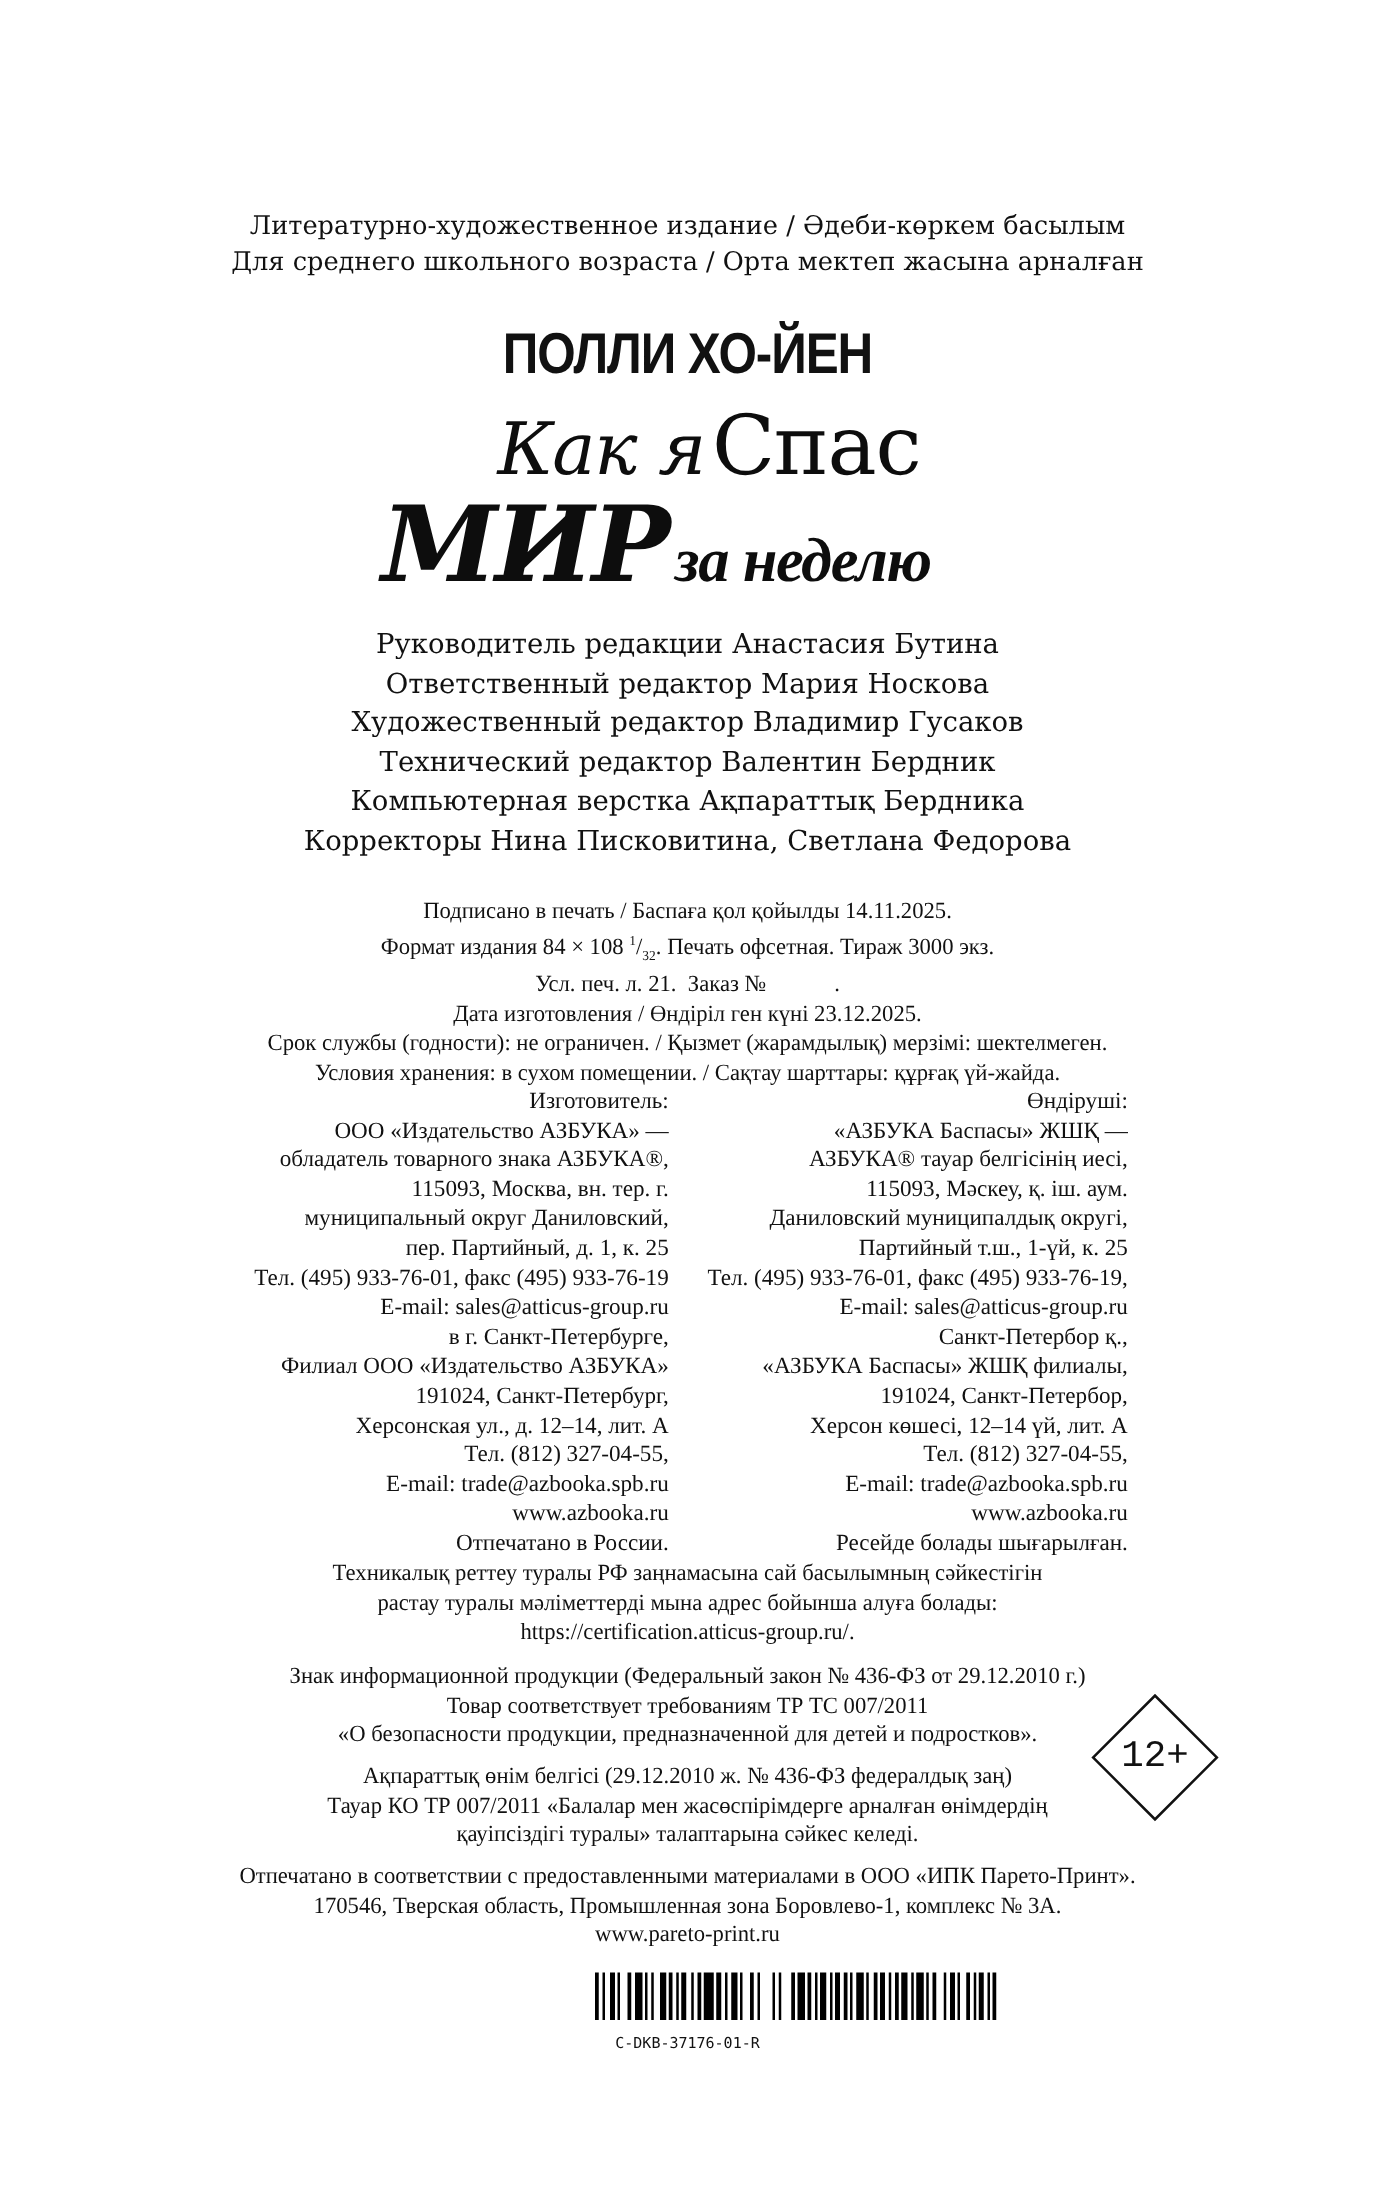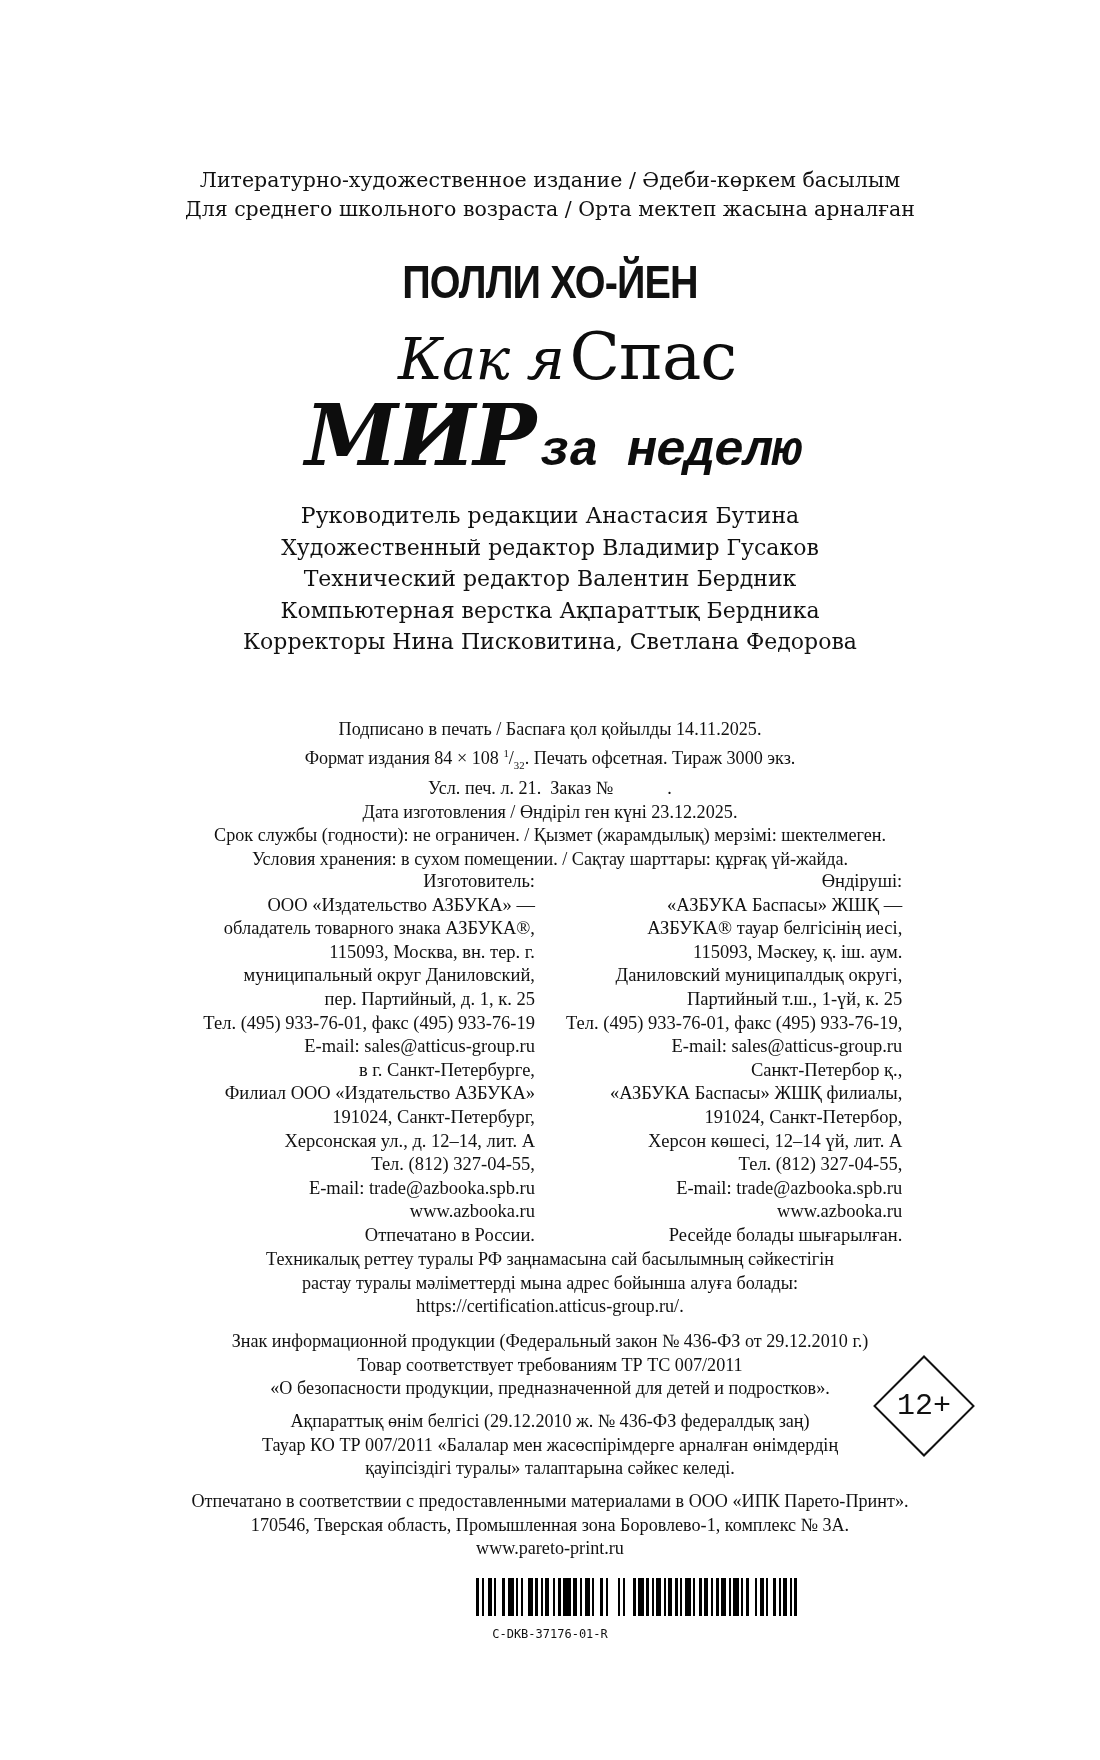--- a/index.html
+++ b/index.html
@@ -7,21 +7,21 @@
          font-family: "DejaVu Serif", "Liberation Serif", serif; }
   .abs { position: absolute; }
   .center { left: 0; width: 1100px; text-align: center; white-space: nowrap; }
   .hdr { font-size: 20.5px; line-height: 28px; }
   .author { font-family: "Liberation Sans", "DejaVu Sans", sans-serif; font-weight: bold; font-size: 46px;
             letter-spacing: -1px; transform: scaleX(0.86); transform-origin: 50% 50%; }
   .title { font-family: "DejaVu Sans", sans-serif; font-weight: bold; color: #0d0d0d; white-space: nowrap; }
   .t1a { font-size: 58px; font-style: italic; font-weight: normal; font-family: "DejaVu Serif", serif; letter-spacing: -1px; }
   .t1b { font-size: 66px; font-family: "DejaVu Serif", serif; font-weight: normal; letter-spacing: -1px; }
   .t2a { font-size: 84px; font-family: "DejaVu Serif", serif; font-weight: bold; font-style: italic; letter-spacing: -2px; }
-  .t2b { font-size: 50px; font-family: Liberation Mono, monospace; font-style: italic; letter-spacing: -1px; }
+  .t2b { font-size: 50px; font-family: Liberation Serif, serif; font-style: italic; letter-spacing: -1px; }
   .credits { font-size: 22px; line-height: 31.5px; }
   .imprint { font-family: "Liberation Serif", "DejaVu Serif", serif; font-size: 18.5px; line-height: 23.6px;
              transform: scaleX(0.98); }
   .col { font-family: "Liberation Serif", "DejaVu Serif", serif; font-size: 18.5px; line-height: 23.6px; white-space: nowrap; }
   .col-left { right: 565px; text-align: right; }
   .col-right { left: 566px; text-align: right; }
   .line { display: block; }
   .diamond-wrap { width: 112px; height: 112px; left: 868px; top: 1350px; }
   .diamond { position: absolute; left: 20px; top: 20px; width: 72px; height: 72px; border: 2px solid #111;
              transform: rotate(45deg); box-sizing: border-box; }
@@ -44,20 +44,21 @@
   <span class="t1a">Как я</span>
   <span class="t1b">Спас</span>
 </div>
 <div class="abs title" style="top:386px; left:305px;">
   <span class="t2a">МИР</span>
   <span class="t2b">за неделю</span>
 </div>
 
 <div class="abs center credits" style="top:500px;">
   <span class="line">Руководитель редакции Анастасия Бутина</span>
+  <span class="line">Ответственный редактор Мария Носкова</span>
   <span class="line">Художественный редактор Владимир Гусаков</span>
   <span class="line">Технический редактор Валентин Бердник</span>
   <span class="line">Компьютерная верстка Ақпараттық Бердника</span>
   <span class="line">Корректоры Нина Писковитина, Светлана Федорова</span>
 </div>
 
 <div class="abs center imprint" style="top:718px;">
   <span class="line">Подписано в печать / Баспаға қол қойылды 14.11.2025.</span>
   <span class="line"><span>Формат издания 84 × 108 </span><sup class="frac">1</sup>/<sub class="frac">32</sub><span>. Печать офсетная. Тираж 3000 экз.</span></span>
   <span class="line" style="white-space:pre;">Усл. печ. л. 21.  Заказ №            .</span>

